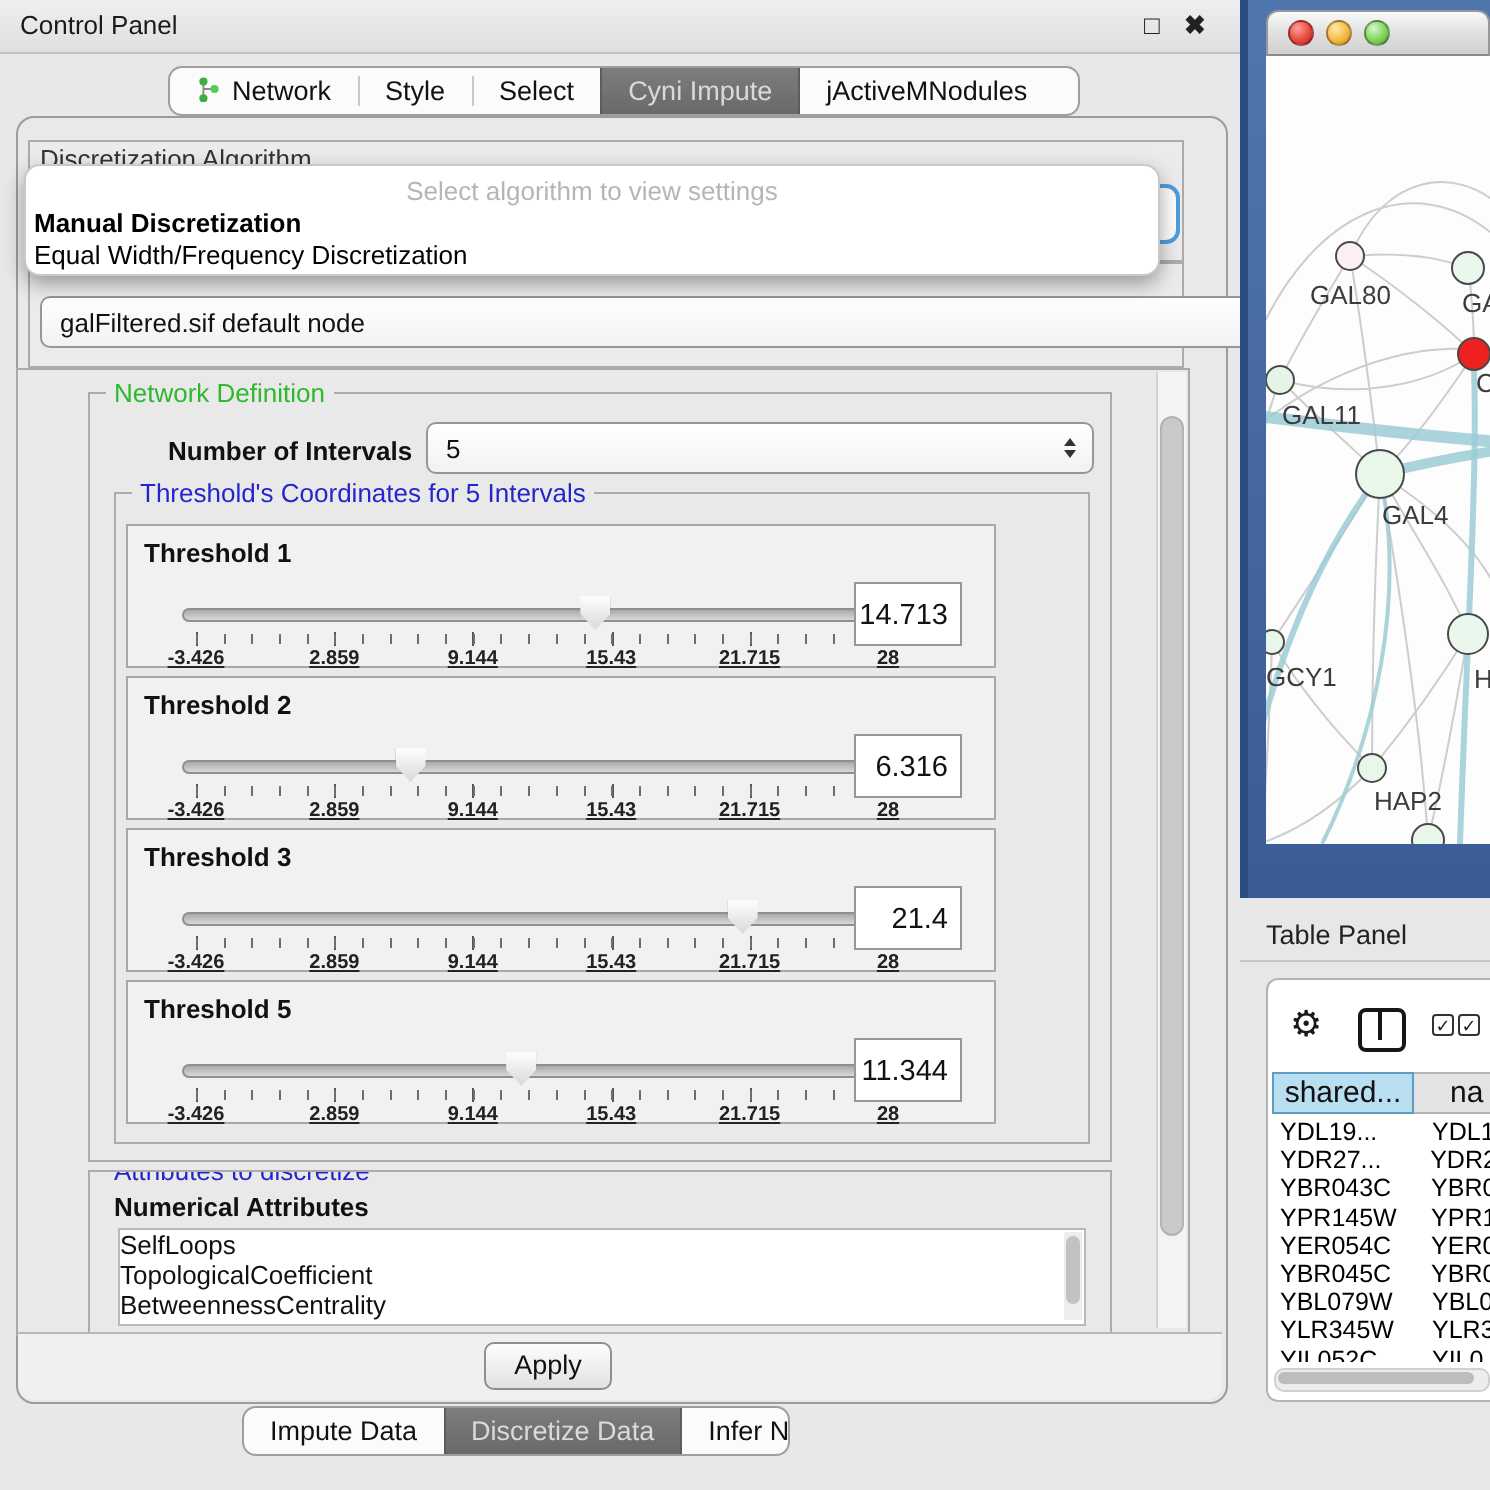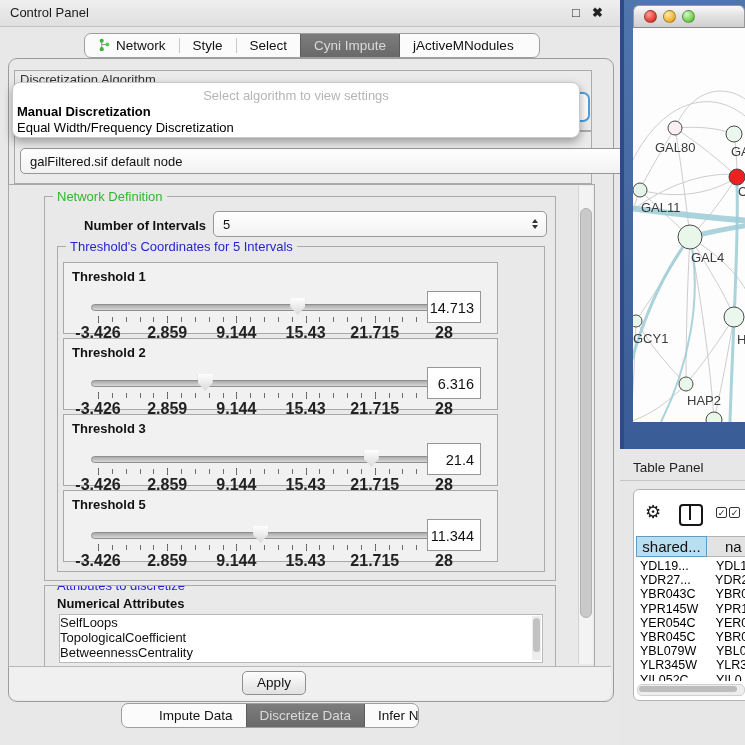--- a/index.html
+++ b/index.html
@@ -12,21 +12,21 @@
                border-bottom:1px solid #c2c2c2;}
   .cp-title{left:10px;top:5px;font-size:13px;color:#1a1a1a;}
   .win-btn{top:5px;font-size:13px;color:#222;cursor:default;}
   .float-btn{left:572px;}
   .close-btn{left:592px;font-weight:bold;}
 
   
   .tabbar{display:flex;align-items:stretch;background:#fbfbfb;border:1px solid #9e9e9e;
           border-radius:7px;overflow:hidden;height:23px;}
   .top-tabbar{left:84px;top:33px;width:454px;}
-  .bottom-tabbar{left:121px;top:703px;width:272px;padding-left:24px;}
+  .bottom-tabbar{left:121px;top:703px;width:272px;}
   .tab{display:flex;align-items:center;gap:5px;padding:0 13px;font-size:13.5px;color:#111;
        white-space:nowrap;cursor:default;}
   .tab.selected{background:linear-gradient(#7d7d7d,#696969);color:#dadada;
                 border-left:1px solid #5c5c5c;border-right:1px solid #5c5c5c;}
   .sep{width:1px;background:#c9c9c9;margin:4px 0;}
 
   
   .outer-panel{left:8px;top:58px;width:604px;height:642px;border:1px solid #9c9c9c;
                border-radius:9px;background:#e9e9e9;}
   .titled{border:1px solid #ababab;}
@@ -71,21 +71,21 @@
   .t-row{position:relative;height:72px;background:#f1f1f1;border:1px solid #a8a8a8;box-sizing:border-box;}
   .t-label{position:absolute;left:8px;top:6px;font-weight:bold;font-size:13px;}
   .slider{position:absolute;left:27px;top:34px;width:356px;height:36px;}
   .track{position:absolute;left:0;top:7px;width:354px;height:5px;border:1px solid #8f8f8f;border-radius:4px;
          background:linear-gradient(#a9a9a9,#d8d8d8);}
   .thumb{position:absolute;top:1px;width:15px;height:17px;background:linear-gradient(#fefefe,#d9d9d9);
          clip-path:polygon(0 0,100% 0,100% 52%,50% 100%,0 52%);filter:drop-shadow(0 0 1px #787878);}
   .ticks{position:absolute;left:7px;top:20px;width:347px;height:5px;
          background:repeating-linear-gradient(to right,#6e6e6e 0 1px,transparent 1px 13.84px);}
   .majortick{position:absolute;top:19px;width:1px;height:7px;background:#555;}
-  .tick-label{position:absolute;top:27px;width:60px;text-align:center;font-size:16px;font-weight:bold;color:#222;}
+  .tick-label{position:absolute;top:27px;width:60px;text-align:center;font-size:10px;font-weight:bold;color:#222;text-decoration:underline;}
   .t-value{position:absolute;right:16px;top:28px;width:54px;height:32px;background:#fff;border:1px solid #979797;
            font-size:14.5px;text-align:right;line-height:32px;padding-right:6px;box-sizing:border-box;}
 
   .attr-box{left:44px;top:585px;width:510px;height:81px;border-bottom:none;overflow:hidden;}
   .attr-sub{position:absolute;left:12px;top:10px;font-weight:bold;font-size:13px;}
   .attr-list{position:absolute;left:14px;top:28px;width:482px;height:47px;background:#fff;
              border:1px solid #b9b9b9;overflow:hidden;}
   .attr-item{font-size:13px;line-height:15px;color:#111;}
   .list-scroll{position:absolute;right:1px;top:1px;width:9px;height:44px;background:#ededed;}
   .list-thumb{position:absolute;right:1px;top:2px;width:7px;height:34px;background:#c2c2c2;border-radius:4px;}

